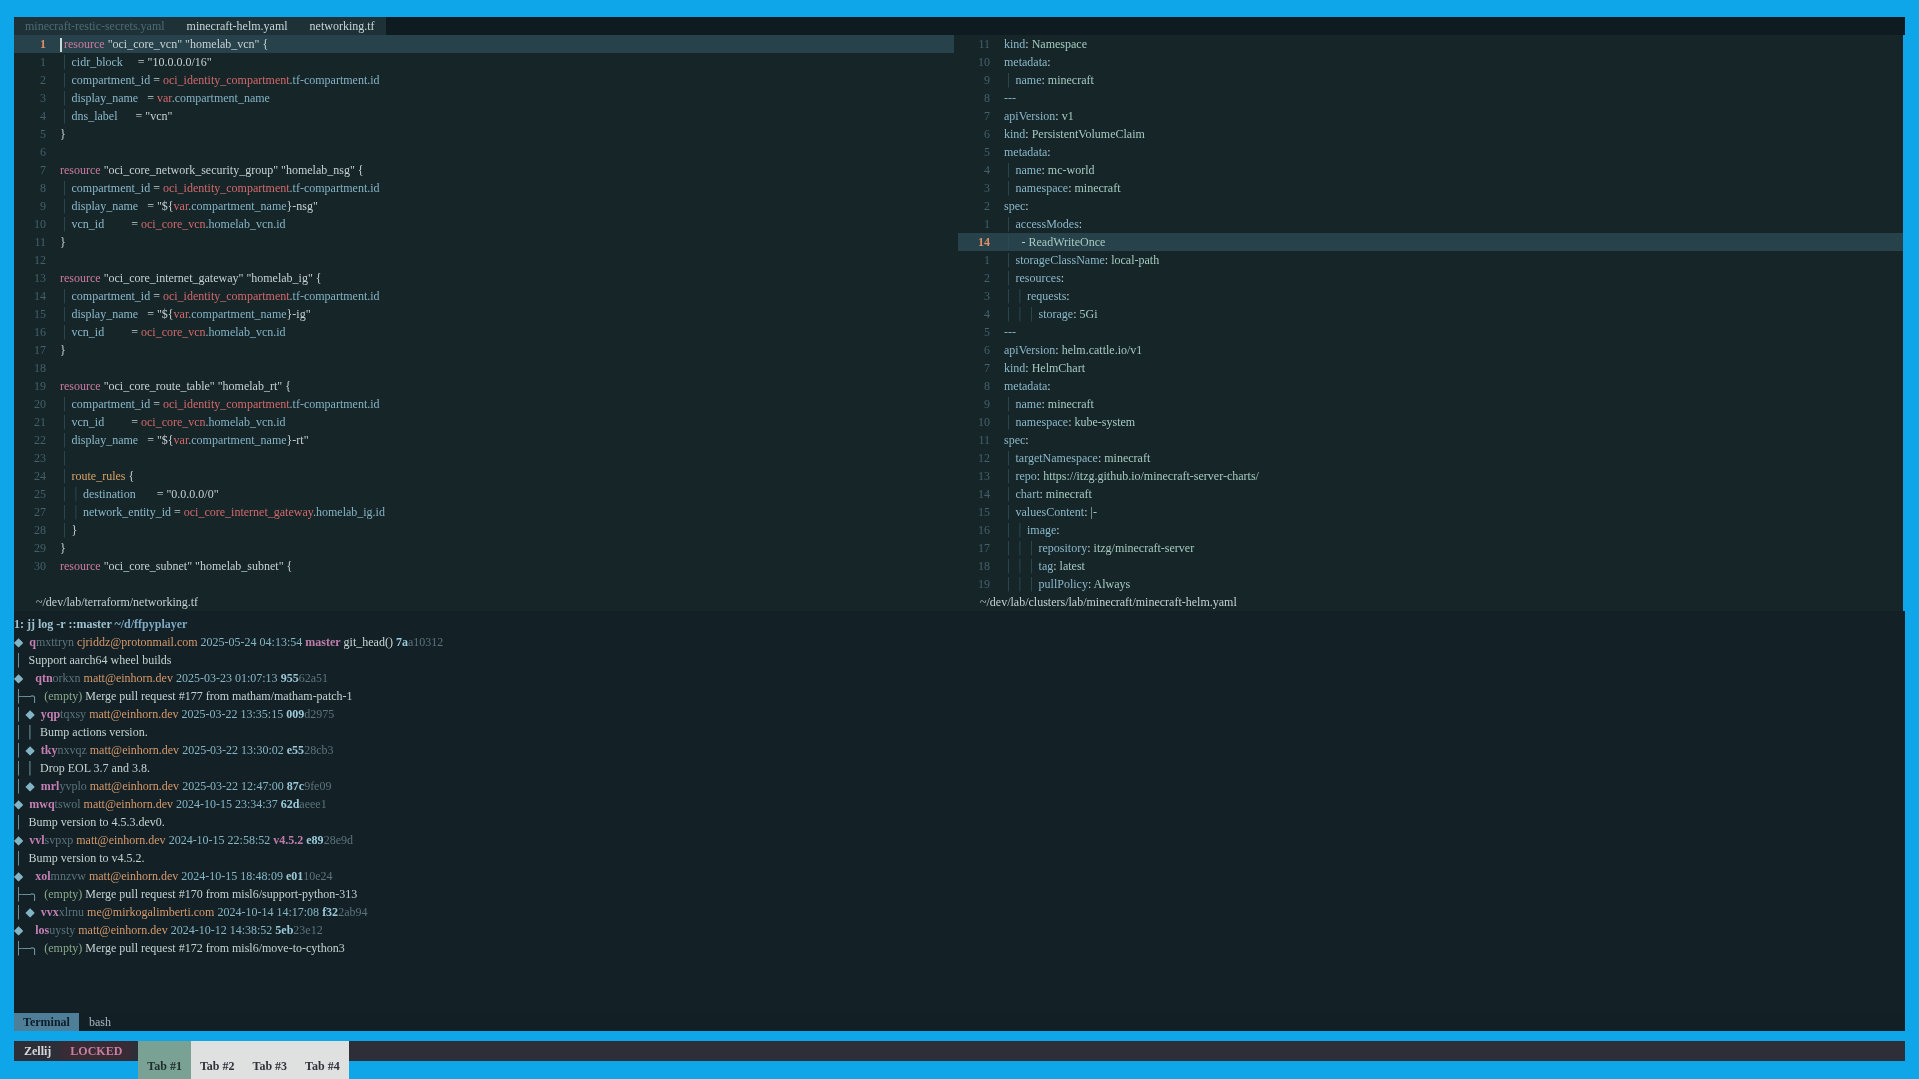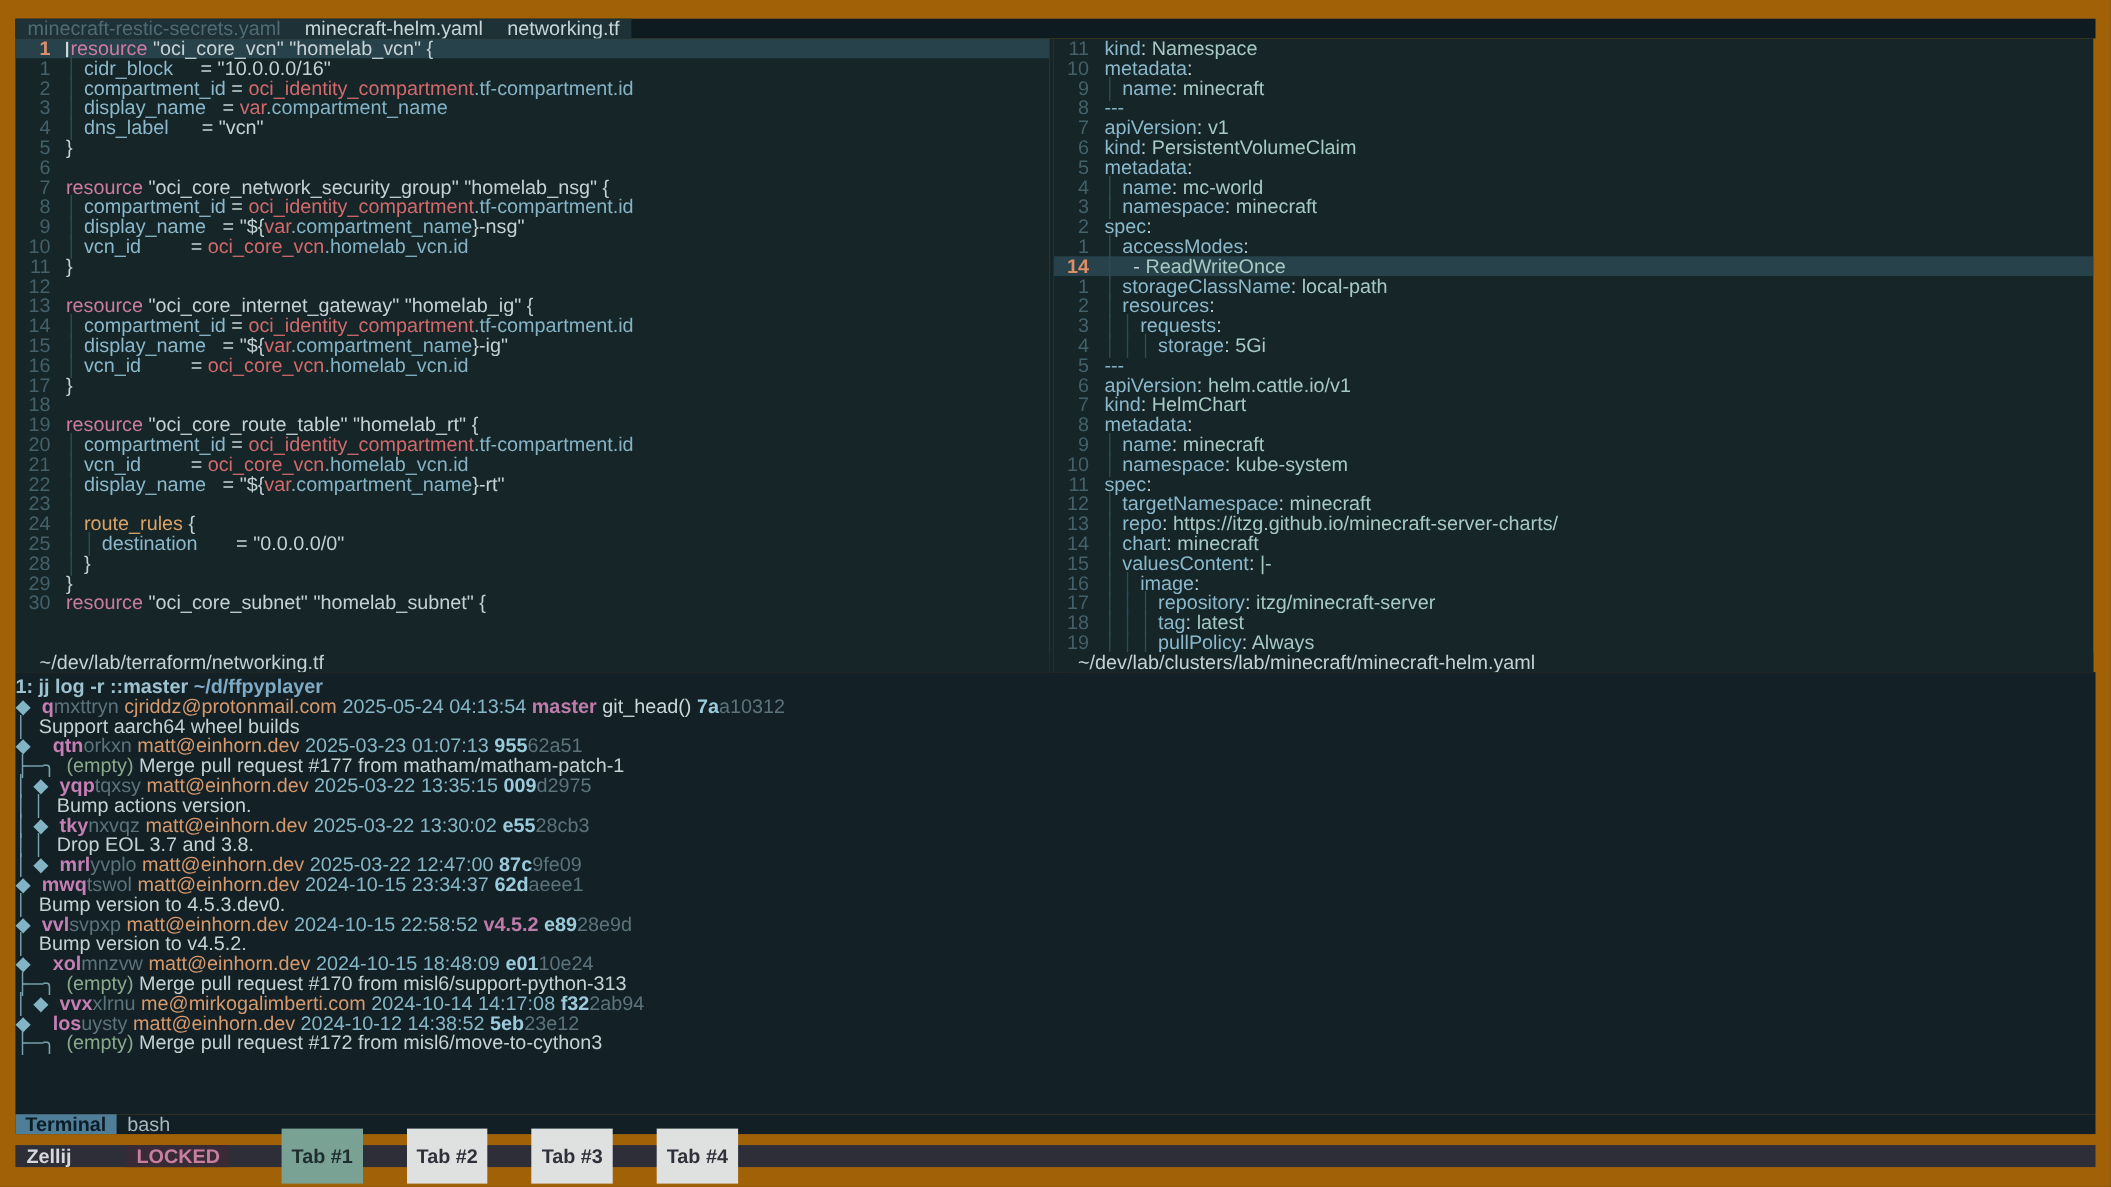--- a/index.html
+++ b/index.html
@@ -1,17 +1,17 @@
 <!DOCTYPE html>
 <html><head>
 <meta charset="utf-8">
 <style>
   html,body{margin:0;padding:0;background:#0b1519;}
-  .screen{position:relative;width:1919px;height:1079px;background:#a16207;overflow:hidden;
-          font-family:Liberation Sans, sans-serif;font-size:18px;color:#c6d1d3;}
+  .screen{position:relative;width:1919px;height:1079px;background:#0ea5e9;overflow:hidden;
+          font-family:Liberation Serif, serif;font-size:12px;color:#c6d1d3;}
 
   
   .bufferline{position:absolute;left:14px;top:17px;width:1891px;height:18px;background:#0e1b20;
               display:flex;align-items:stretch;white-space:pre;}
   .tabchips{display:flex;background:#1d3137;}
   .buftab{padding:0 11px;line-height:18px;}
   .buftab.inactive{color:#4f6b74;}
   .buftab.active{color:#c9d5d7;}
 
   
@@ -59,21 +59,21 @@
   .block-cursor{display:inline-block;width:8px;height:15px;background:#c6d1d3;vertical-align:text-bottom;}
 
   
   .windowbar{position:absolute;left:14px;top:1013px;width:1891px;height:18px;background:#122025;
              display:flex;align-items:flex-start;white-space:pre;}
   .term-chip{background:#4f7e99;color:#0d1d27;font-weight:bold;padding:0 9px;line-height:18px;}
   .shell-label{color:#a5b8bf;padding:0 10px;line-height:18px;}
 
   
   .zellijbar{position:absolute;left:14px;top:1041px;width:1891px;height:20px;background:#2e2e38;
-             display:flex;align-items:center;white-space:pre;line-height:20px;gap:40px;}
+             display:flex;align-items:flex-start;white-space:pre;line-height:20px;}
   .zj-app{color:#d8d8dc;font-weight:bold;padding:0 10px;}
   .zj-mode{color:#c97f9f;font-weight:bold;background:#392b36;padding:0 9px;margin-right:7px;}
   .zj-tab{font-weight:bold;padding:15px 9px;}
   .zj-tab.active{background:#79a194;color:#1e2d2d;}
   .zj-tab.normal{background:#dfe1e1;color:#30303a;}
 </style>
 </head>
 <body>
 
 <div class="screen">
@@ -108,20 +108,21 @@
           <div class="row"><span class="ln">16</span><span class="code"><span class="s-guide">│</span><span class="s-fg"> </span><span class="s-prop">vcn_id</span><span class="s-fg">         = </span><span class="s-red">oci_core_vcn</span><span class="s-blue">.homelab_vcn.id</span></span></div>
           <div class="row"><span class="ln">17</span><span class="code"><span class="s-fg">}</span></span></div>
           <div class="row"><span class="ln">18</span><span class="code"></span></div>
           <div class="row"><span class="ln">19</span><span class="code"><span class="s-kw">resource</span><span class="s-fg"> "oci_core_route_table" "homelab_rt" {</span></span></div>
           <div class="row"><span class="ln">20</span><span class="code"><span class="s-guide">│</span><span class="s-fg"> </span><span class="s-prop">compartment_id</span><span class="s-fg"> = </span><span class="s-red">oci_identity_compartment</span><span class="s-blue">.tf-compartment.id</span></span></div>
           <div class="row"><span class="ln">21</span><span class="code"><span class="s-guide">│</span><span class="s-fg"> </span><span class="s-prop">vcn_id</span><span class="s-fg">         = </span><span class="s-red">oci_core_vcn</span><span class="s-blue">.homelab_vcn.id</span></span></div>
           <div class="row"><span class="ln">22</span><span class="code"><span class="s-guide">│</span><span class="s-fg"> </span><span class="s-prop">display_name</span><span class="s-fg">   = "${</span><span class="s-red">var</span><span class="s-blue">.compartment_name</span><span class="s-fg">}-rt"</span></span></div>
           <div class="row"><span class="ln">23</span><span class="code"><span class="s-guide">│</span></span></div>
           <div class="row"><span class="ln">24</span><span class="code"><span class="s-guide">│</span><span class="s-fg"> </span><span class="s-orange">route_rules</span><span class="s-fg"> {</span></span></div>
           <div class="row"><span class="ln">25</span><span class="code"><span class="s-guide">│</span><span class="s-fg"> </span><span class="s-guide">│</span><span class="s-fg"> </span><span class="s-prop">destination</span><span class="s-fg">       = "0.0.0.0/0"</span></span></div>
+          <div class="row"><span class="ln">27</span><span class="code"><span class="s-guide">│</span><span class="s-fg"> </span><span class="s-guide">│</span><span class="s-fg"> </span><span class="s-prop">network_entity_id</span><span class="s-fg"> = </span><span class="s-red">oci_core_internet_gateway</span><span class="s-blue">.homelab_ig.id</span></span></div>
           <div class="row"><span class="ln">28</span><span class="code"><span class="s-guide">│</span><span class="s-fg"> }</span></span></div>
           <div class="row"><span class="ln">29</span><span class="code"><span class="s-fg">}</span></span></div>
           <div class="row"><span class="ln">30</span><span class="code"><span class="s-kw">resource</span><span class="s-fg"> "oci_core_subnet" "homelab_subnet" {</span></span></div>
         </div>
       <div class="statusline">~/dev/lab/terraform/networking.tf</div>
     </div>
     <div class="pane-divider"></div>
     <div class="pane pane-right">
       <div class="rows">
           <div class="row"><span class="ln">11</span><span class="code"><span class="s-prop">kind</span><span class="s-fg">: </span><span class="s-teal">Namespace</span></span></div>

